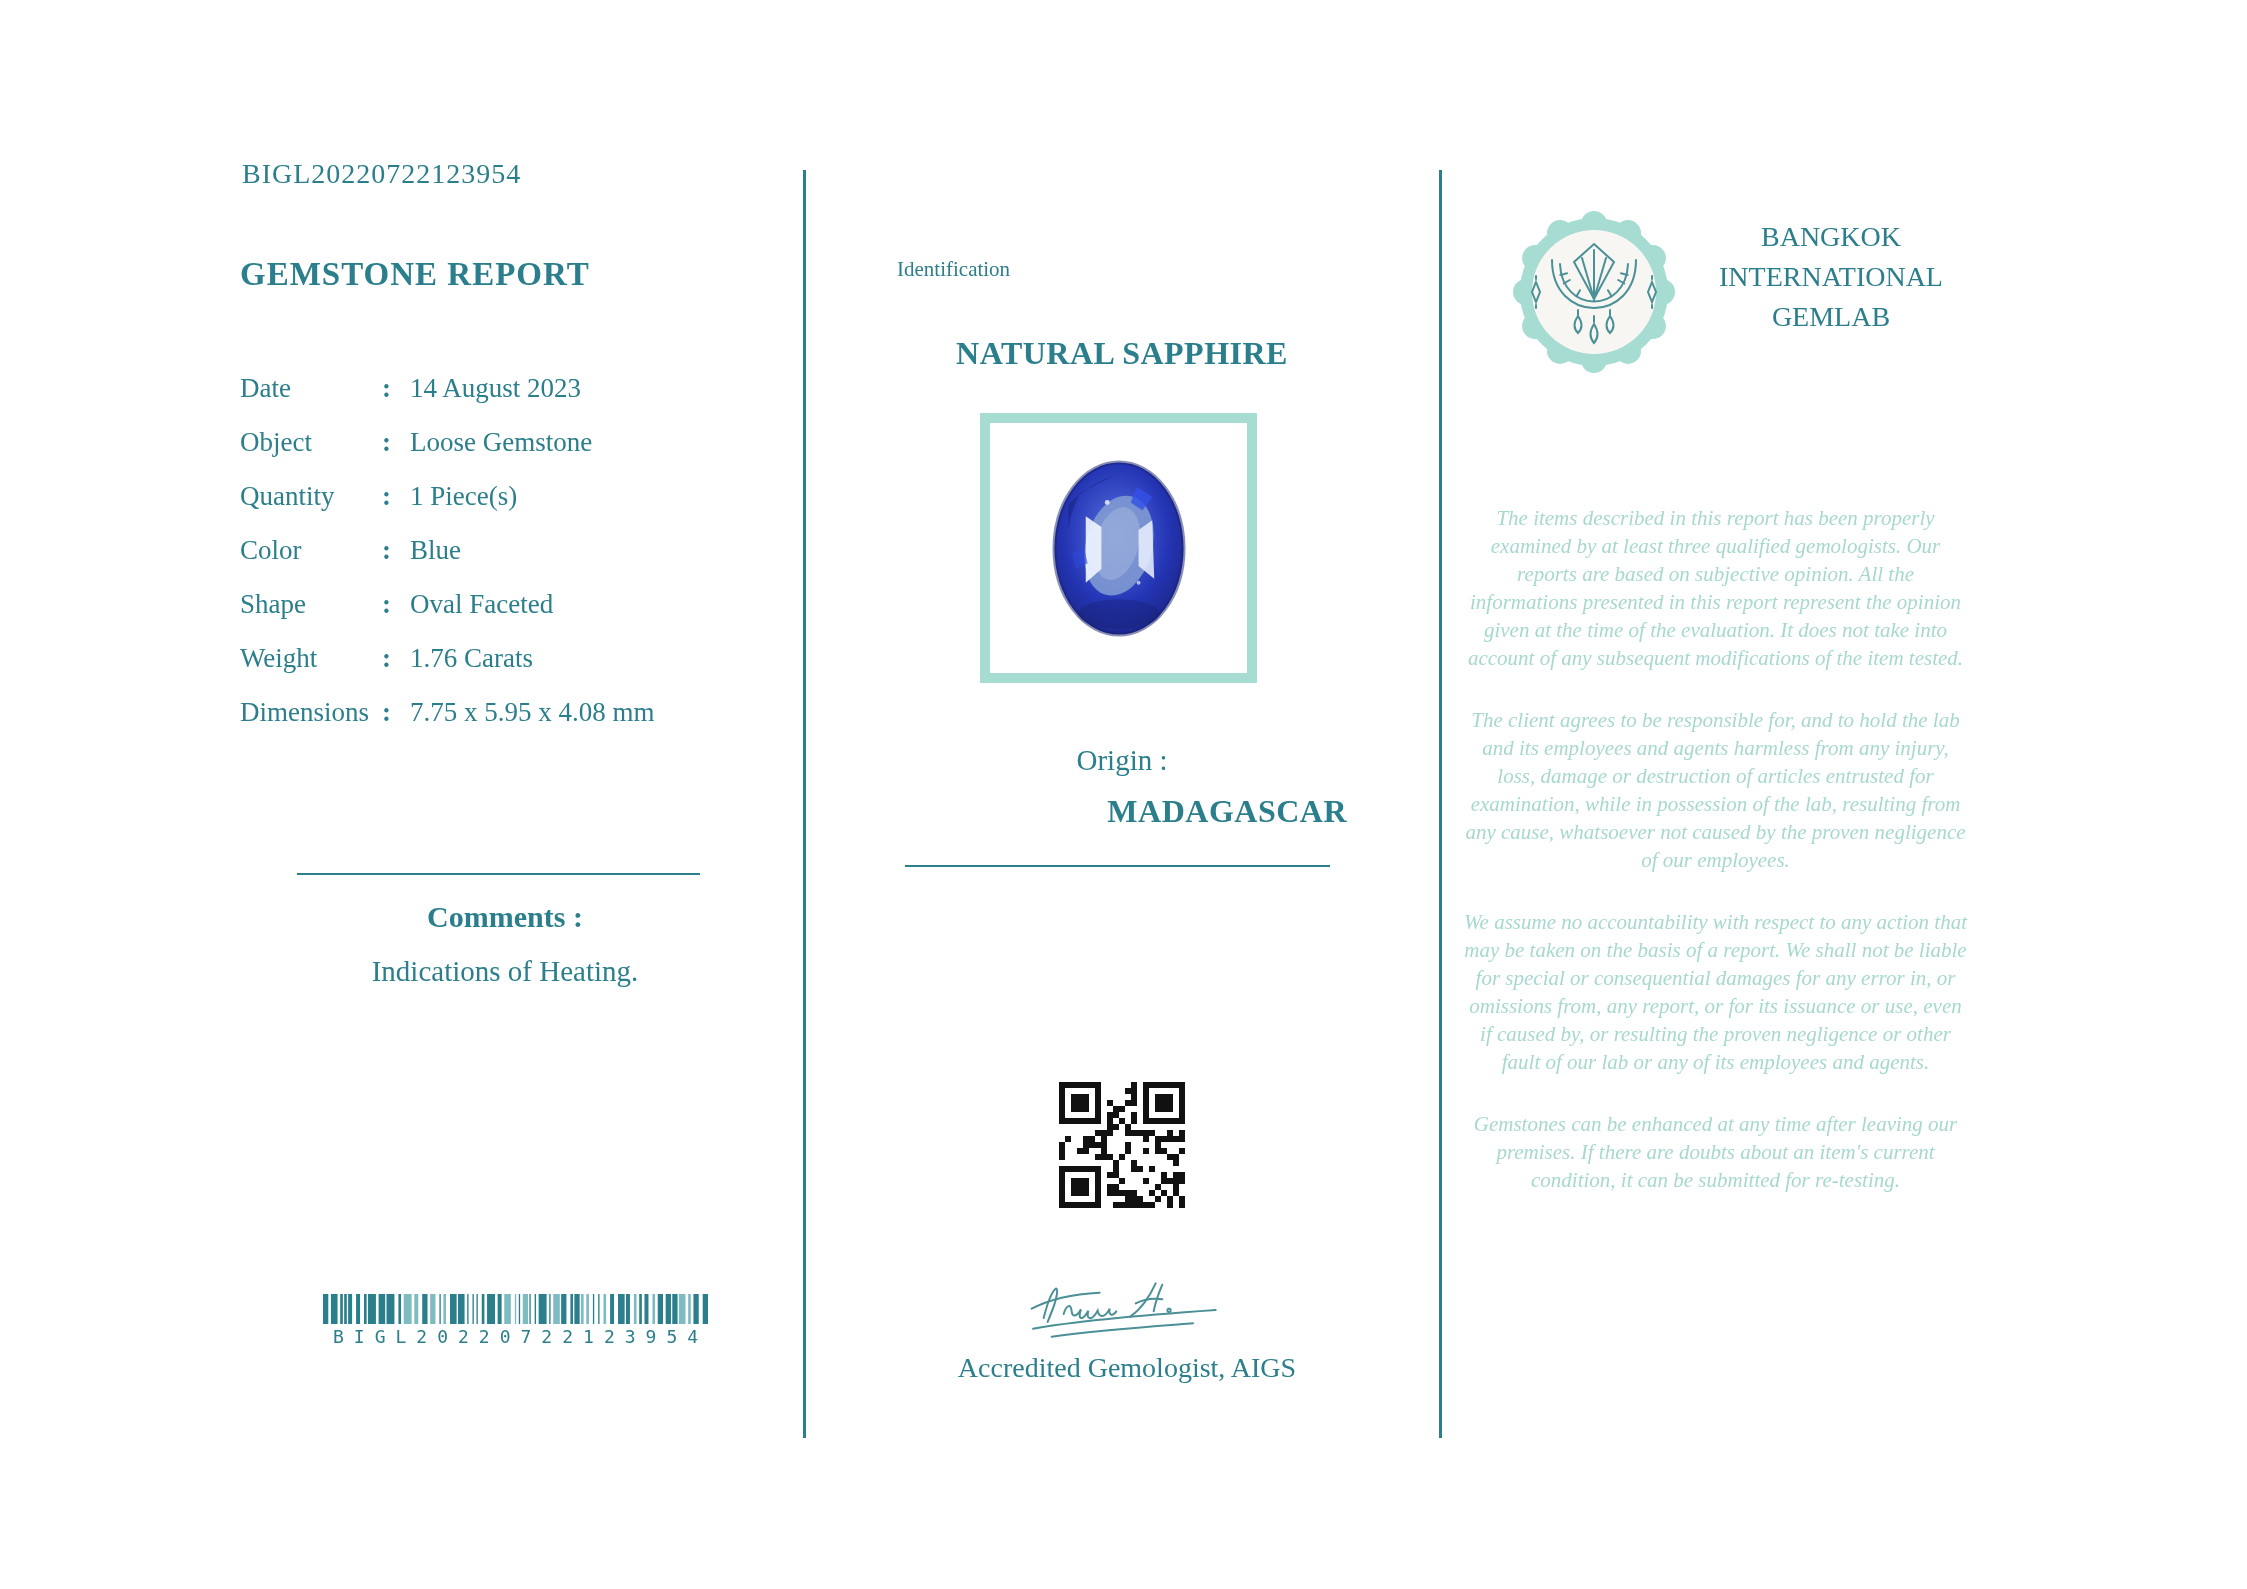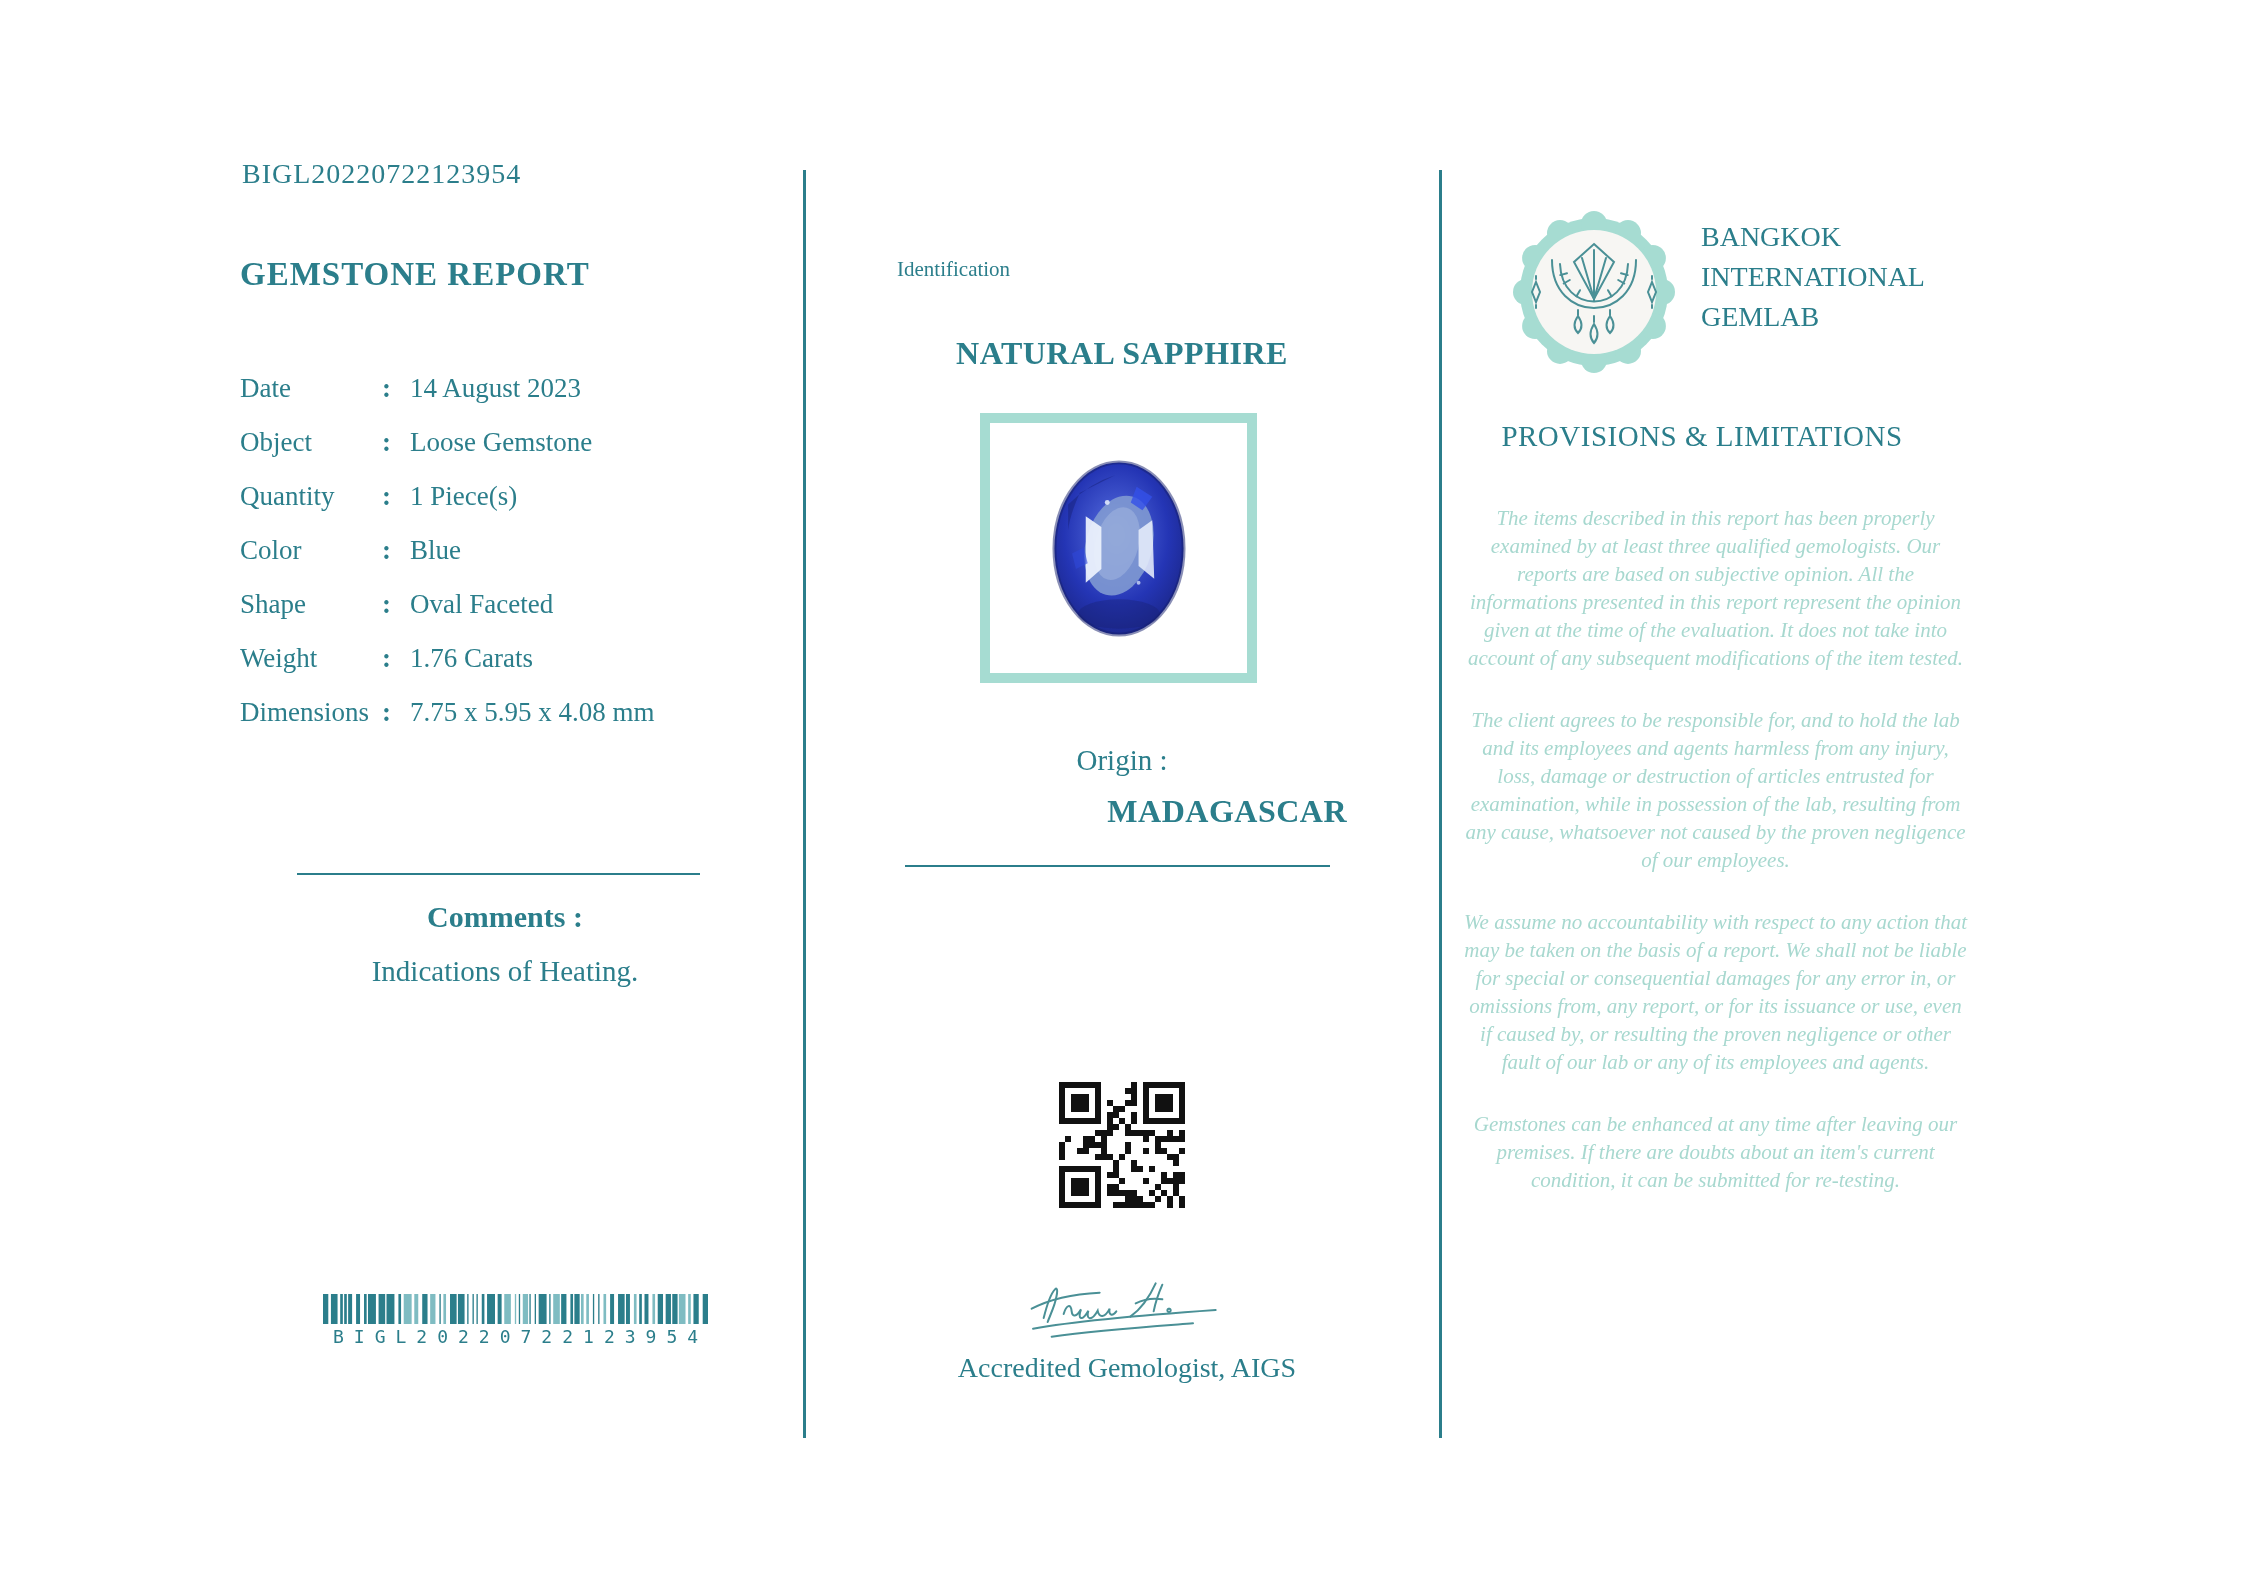--- a/index.html
+++ b/index.html
@@ -54,21 +54,21 @@
   .origin-line{position:absolute;left:905px;top:865px;width:425px;height:2px;background:var(--teal);}
   .qr{position:absolute;left:1059px;top:1082px;width:126px;height:126px;}
   .qr rect{fill:var(--ink);}
   .signature{position:absolute;left:1025px;top:1268px;width:200px;height:80px;}
   .signature path{stroke:var(--seal-line);stroke-width:3;fill:none;stroke-linecap:round;}
   .gemologist{position:absolute;left:897px;top:1352px;width:460px;text-align:center;font-size:28px;}
 
   
   .seal{position:absolute;left:1506px;top:204px;width:176px;height:176px;}
   .seal .art{stroke:var(--seal-line);stroke-width:2;fill:none;stroke-linecap:round;}
-  .lab-name{position:absolute;left:1701px;top:217px;width:260px;text-align:left;
+  .lab-name{position:absolute;left:1701px;top:217px;width:260px;text-align:center;
     font-size:28px;line-height:40px;white-space:nowrap;}
   .prov-title{position:absolute;left:1442px;top:420px;width:520px;margin:0;text-align:center;
     font-size:29px;font-weight:normal;letter-spacing:0.5px;}
   .prov-paragraphs{position:absolute;left:1462px;top:504px;width:516px;
     color:var(--pale);font-style:italic;font-size:21px;line-height:28px;text-align:center;}
   .prov-paragraphs p{margin:0 9px 34px 0;}
 </style>
 </head>
 <body>
 
@@ -467,21 +467,20 @@
       <path d="M30,72 l0,3 M30,101 l0,3 M146,72 l0,3 M146,101 l0,3"></path>
     </g>
   </svg>
 
   <div class="lab-name">
     <div>BANGKOK</div>
     <div>INTERNATIONAL</div>
     <div>GEMLAB</div>
   </div>
 
-  <h2 class="prov-title">PROVISIONS &amp; LIMITATIONS</h2>
   <div class="prov-paragraphs">
       <p>The items described in this report has been properly examined by at least three qualified gemologists. Our reports are based on subjective opinion. All the informations presented in this report represent the opinion given at the time of the evaluation. It does not take into account of any subsequent modifications of the item tested.</p>
       <p>The client agrees to be responsible for, and to hold the lab and its employees and agents harmless from any injury, loss, damage or destruction of articles entrusted for examination, while in possession of the lab, resulting from any cause, whatsoever not caused by the proven negligence of our employees.</p>
       <p>We assume no accountability with respect to any action that may be taken on the basis of a report. We shall not be liable for special or consequential damages for any error in, or omissions from, any report, or for its issuance or use, even if caused by, or resulting the proven negligence or other fault of our lab or any of its employees and agents.</p>
       <p>Gemstones can be enhanced at any time after leaving our premises. If there are doubts about an item's current condition, it can be submitted for re-testing.</p>
     </div>
 
 </div>
 
 </body></html>

